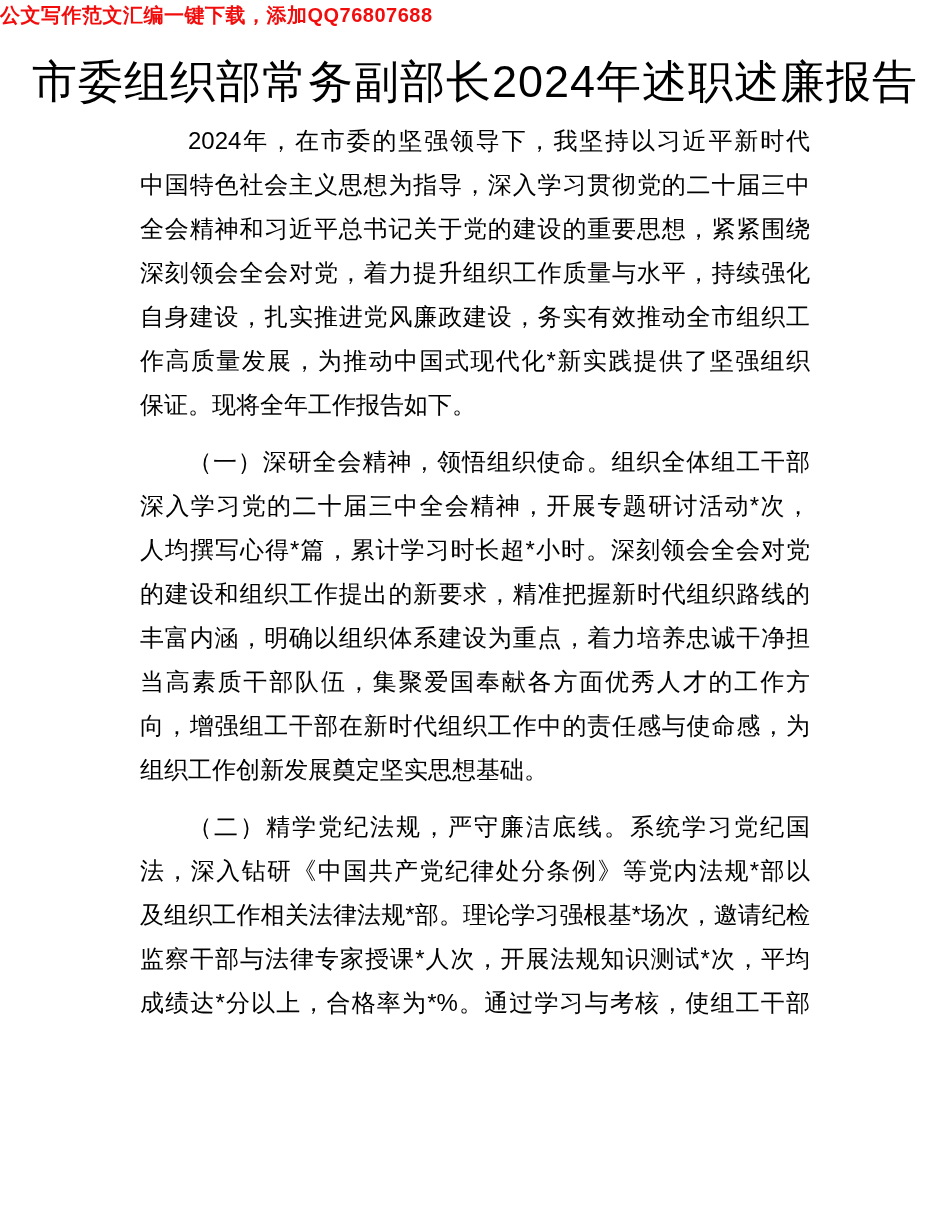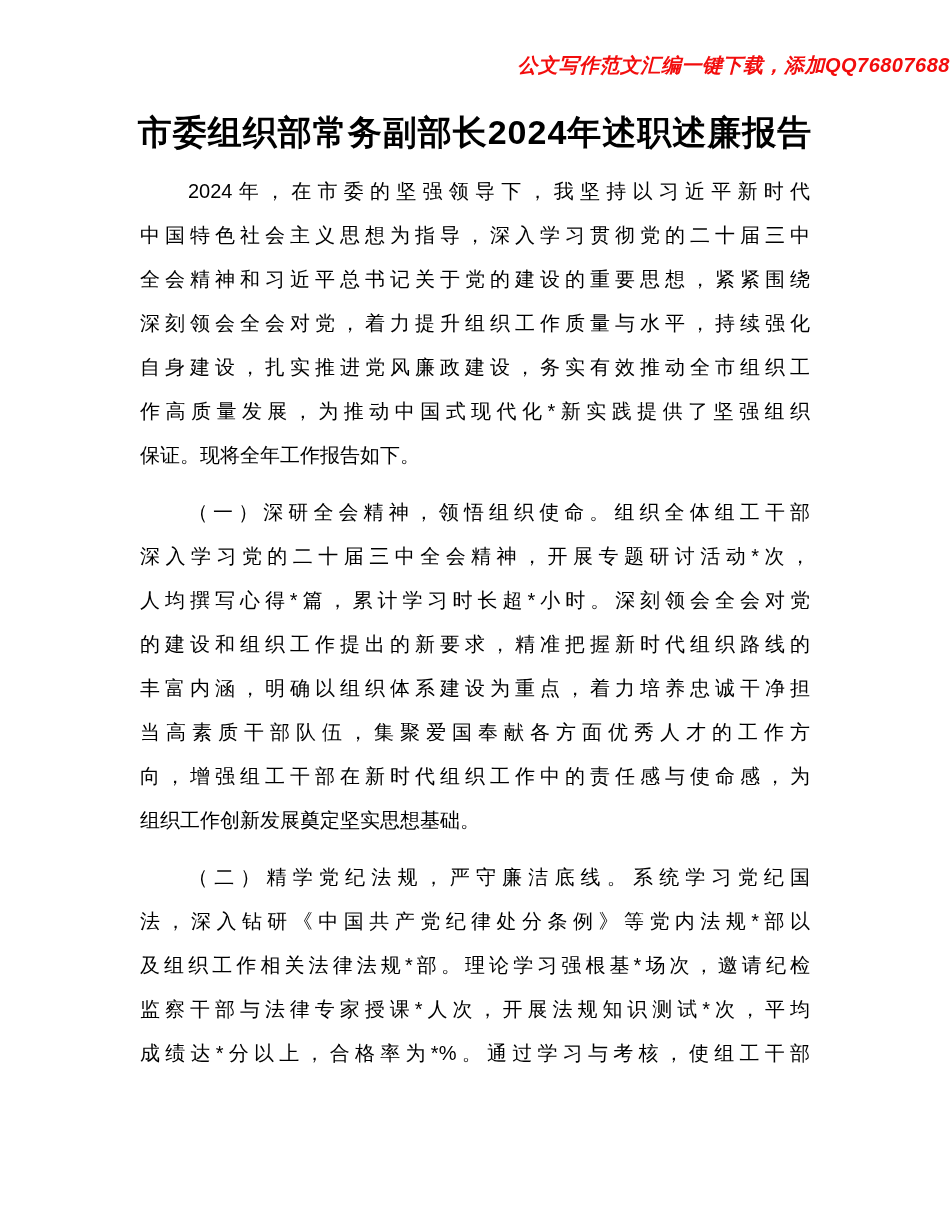--- a/index.html
+++ b/index.html
@@ -6,41 +6,39 @@
   .page {
     position: relative;
     width: 950px;
     height: 1230px;
     background: #ffffff;
     overflow: hidden;
     font-family: "Liberation Sans", sans-serif;
     color: #000000;
   }
   .banner {
-    padding-top: 50px;
-    text-align: right;
+    text-align: left;
     font-size: 20px;
     font-weight: bold;
     line-height: 30px;
     letter-spacing: 0.5px;
     color: var(--accent-red, #f20d0d);
-    font-style: italic;
   }
   .doc-title {
     margin-top: 27px;
     text-align: center;
-    font-size: 34px;
-    font-weight: bold;
+    font-size: 45px;
+    font-weight: normal;
     line-height: 50px;
     letter-spacing: 1px;
   }
   .doc-body {
     width: 670px;
     margin: 12px auto 0 auto;
-    font-size: 20px;
+    font-size: 24px;
   }
   .line {
     height: 44px;
     line-height: 44px;
     text-align: justify;
     text-align-last: justify;
     text-justify: inter-character;
     overflow: hidden;
   }
   .line.first { text-indent: 48px; }

